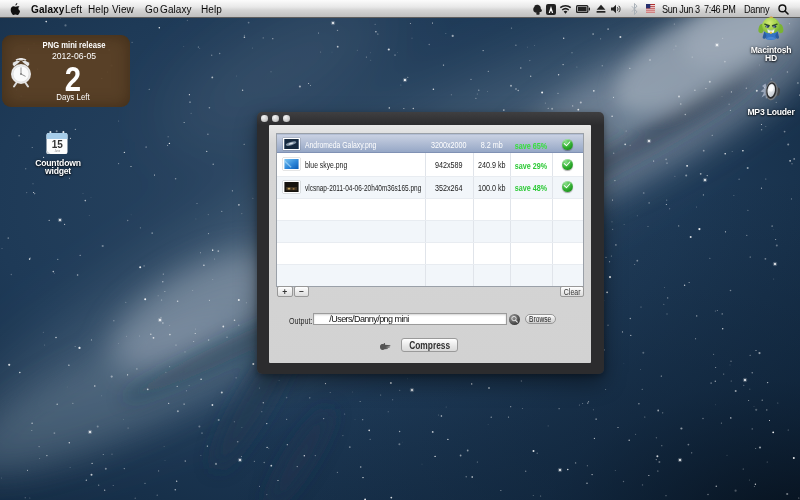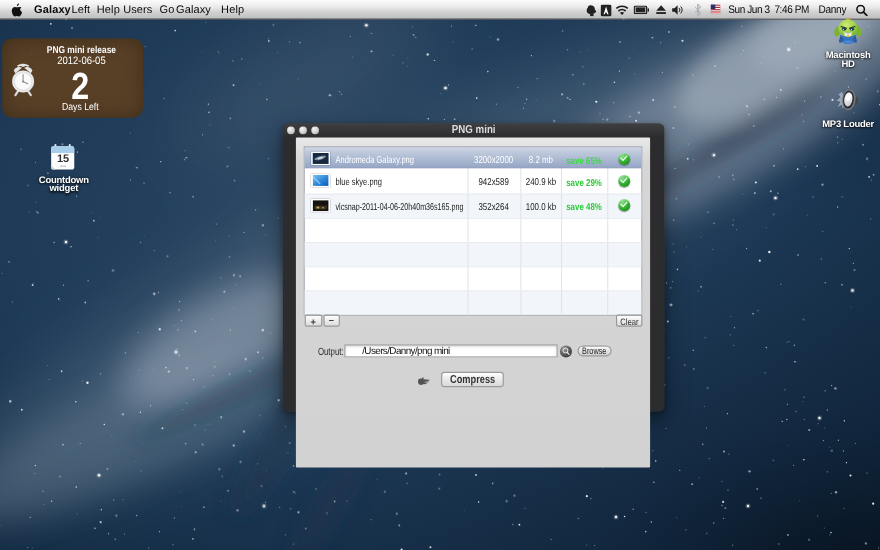--- a/index.html
+++ b/index.html
@@ -11,21 +11,21 @@
  border-bottom:1px solid #5c5c5c;font-size:10px;color:#0a0a0a;}
 #menubar .mi{position:absolute;top:3.5px;line-height:12px;letter-spacing:0.1px}
 
 #win{position:absolute;left:257px;top:112px;width:347px;height:262px;border-radius:5px;
  background:linear-gradient(#3f3f41 0px,#2c2c2e 13px,#2c2c2e);
  box-shadow:0 9px 22px rgba(0,0,0,0.42),0 2px 6px rgba(0,0,0,0.3);}
 #titlebar{position:absolute;left:0;top:0;right:0;height:13px;text-align:center;
  color:#dcdcdc;font-size:10.5px;font-weight:bold;line-height:12.5px;}
 .dot{position:absolute;top:115px;width:6.6px;height:6.6px;border-radius:50%;
  background:radial-gradient(circle at 35% 30%,#f5f5f5,#cbcbcb 60%,#9a9a9a);}
-#content{position:absolute;left:12px;top:13px;width:322px;height:300px;
+#content{position:absolute;left:12px;top:13px;width:322px;height:238px;
  background:linear-gradient(#e8e8e8,#d6d6d6 8%,#d2d2d2);border-radius:1px;}
 
 #table{position:absolute;left:6.5px;top:8px;width:308px;height:154px;background:#fff;
  border:1px solid #9aa0a8;}
 .row{position:absolute;left:0;width:306px;overflow:hidden}
 .gridv{position:absolute;top:0;bottom:0;width:1px;background:#e0e4ea}
 .rowline{position:absolute;left:0;width:306px;height:1px;background:#e8ecf1}
 #row1{background:linear-gradient(#c9d1e2,#96a7c6);border-top:1px solid #b3bed4;border-bottom:1px solid #8091b4;color:#fff}
 .thumb{position:absolute;left:6px;width:17px;height:12px;border:1px solid #fff;box-shadow:0 0 1px rgba(0,0,0,.6)}
 .name{position:absolute;left:28px;font-size:9px;white-space:nowrap;transform-origin:0 0}
@@ -870,21 +870,21 @@
       </g>
 </svg>
 
 <div id="menubar">
  <svg class="mi" style="left:10px;top:3px" width="11" height="13" viewBox="0 0 11 13">
   <path fill="#111" d="M7.6 3.3c-.7 0-1.5.4-2 .4-.5 0-1.2-.4-2-.4C2 3.3.7 4.6.7 7c0 2.3 1.7 5 2.8 5 .5 0 1.1-.4 1.9-.4s1.4.4 2 .4c1.1 0 2.6-2.6 2.6-4.1-1-.5-1.6-1.3-1.6-2.3 0-.9.5-1.7 1.2-2-.5-.2-1.3-.3-2-.3zM7.3 0c.1.8-.6 2.4-1.9 2.6-.2-1.2.9-2.5 1.9-2.6z"></path>
  </svg>
  <span class="mi" style="left:31px;font-weight:bold">Galaxy</span>
  <span class="mi" style="left:65px">Left</span>
  <span class="mi" style="left:88px">Help</span>
- <span class="mi" style="left:112px">Users</span>
+ <span class="mi" style="left:112px">View</span>
  <span class="mi" style="left:145px">Go</span>
  <span class="mi" style="left:160px">Galaxy</span>
  <span class="mi" style="left:201px">Help</span>
 
  <svg class="mi" style="left:533px;top:4px" width="9" height="11" viewBox="0 0 9 11">
    <path fill="#222" d="M1.5 1.8C2.6.6 4.6.4 5.9 1.2 7.4 2 8 3.4 7.8 5c1 .3 1.3 1.2 1 2-.3.8-1.2 1.2-2.2 1v1.8c0 .6-.4 1-.9 1H4.2c-.5 0-.9-.5-.9-1.1 0-.4.2-.7.4-1.1-1.5.2-2.9-.7-3.3-2.2C0 4.9.6 3.5 1.5 2.8z"></path>
  </svg>
  <svg class="mi" style="left:546px;top:4px" width="10" height="11" viewBox="0 0 10 11">
    <rect x="0" y="0" width="10" height="11" rx="2" fill="#222"></rect>
    <path d="M5 2 7.2 9H5.9L5.4 7.3H4.4L3.9 9H2.7L5 2z" fill="#fff"></path>
@@ -1001,21 +1001,20 @@
   <path d="M15 3.2 20.7 8.6V17l-5.7 5.4z" fill="#5b6066"></path>
   <ellipse cx="14.6" cy="12.6" rx="6" ry="9.6" fill="#75797e"></ellipse>
   <ellipse cx="14.4" cy="12.5" rx="4.9" ry="8.2" fill="#2a2c2f"></ellipse>
   <ellipse cx="14.2" cy="12.3" rx="3.7" ry="6.6" fill="url(#cone)"></ellipse>
   <ellipse cx="13.9" cy="10.2" rx="2.2" ry="3.4" fill="#fff" opacity="0.85"></ellipse>
  </g>
 </svg>
 <div class="dlabel" style="left:731px;top:108px;width:80px">MP3 Louder</div>
 
 <div id="win">
- <div id="titlebar"><span style="display:inline-block;transform:scaleX(0.84)">PNG mini</span></div>
  <div id="content">
   <div id="table">
 
    <div class="abs" style="left:0;top:41.6px;width:306px;height:22.2px;background:#f2f6fa"></div>
    <div class="abs" style="left:0;top:86px;width:306px;height:22.2px;background:#f2f6fa"></div>
    <div class="abs" style="left:0;top:130.4px;width:306px;height:21.6px;background:#f2f6fa"></div>
 
    <div class="gridv" style="left:148.9px"></div>
    <div class="gridv" style="left:196.4px"></div>
    <div class="gridv" style="left:233.9px"></div>

